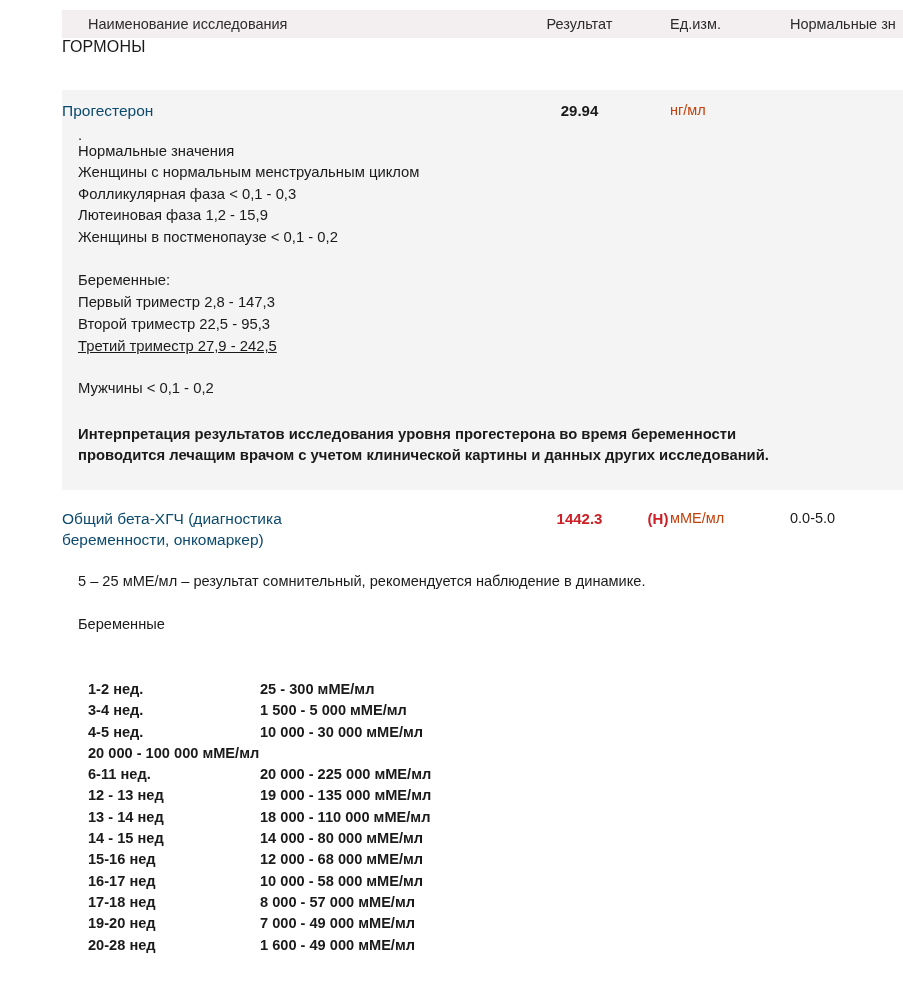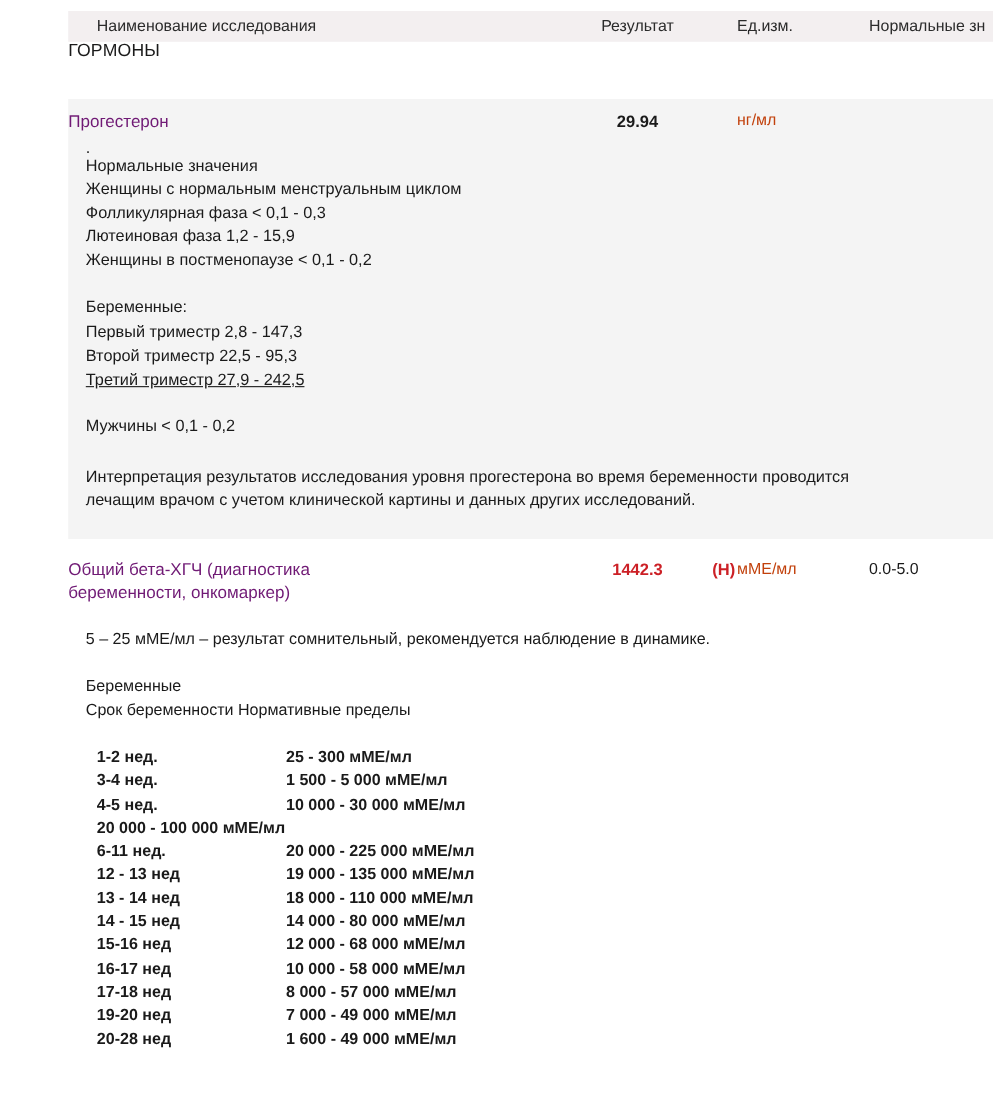--- a/index.html
+++ b/index.html
@@ -67,21 +67,21 @@
     font-size: 16px;
     font-weight: 400;
     color: #1a1a1a;
     letter-spacing: 0.2px;
   }
 
   
   .analyte-name {
     font-size: 15.5px;
     font-weight: 400;
-    color: #701a75;
+    color: #0c4a6e;
     line-height: 21px;
   }
   .analyte-value {
     font-size: 15px;
     font-weight: 700;
     color: #1a1a1a;
     line-height: 21px;
   }
   .analyte-value.abnormal { color: #cc2026; }
   .analyte-flag {
@@ -108,21 +108,21 @@
   
   .comment {
     position: absolute;
     left: 78px;
     font-size: 14.8px;
     font-weight: 400;
     color: #1a1a1a;
     line-height: 21.4px;
     white-space: pre-wrap;
   }
-  .comment.wide { width: 700px; white-space: normal; }
+  .comment.wide { width: 700px; white-space: normal; font-weight: bold; }
 
   .note-line {
     position: absolute;
     left: 78px;
     font-size: 14.6px;
     font-weight: 400;
     color: #1a1a1a;
     line-height: 21px;
     white-space: nowrap;
   }
@@ -180,21 +180,20 @@
 
   <div class="analyte-name col-name" style="top:508px;">Общий бета-ХГЧ (диагностика</div>
   <div class="analyte-name col-name" style="top:529px;">беременности, онкомаркер)</div>
   <div class="analyte-value abnormal col-result" style="top:508px;">1442.3</div>
   <div class="analyte-flag col-flag" style="top:508px;">(H)</div>
   <div class="analyte-unit col-unit" style="top:508px;">мМЕ/мл</div>
   <div class="analyte-ref col-ref" style="top:508px;">0.0-5.0</div>
 
   <div class="note-line" style="top:571px;">5 – 25 мМЕ/мл – результат сомнительный, рекомендуется наблюдение в динамике.</div>
   <div class="note-line" style="top:614px;">Беременные</div>
-  <div class="note-line" style="top:636px;">Срок беременности  Нормативные пределы</div>
 
   <div class="ref-table">
     <div class="ref-row">
       <span class="ref-term">1-2 нед.</span>
       <span class="ref-range">25 - 300 мМЕ/мл</span>
     </div>
     <div class="ref-row">
       <span class="ref-term">3-4 нед.</span>
       <span class="ref-range">1 500 - 5 000 мМЕ/мл</span>
     </div>

